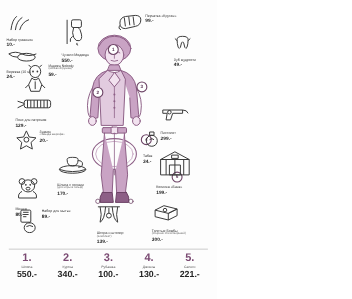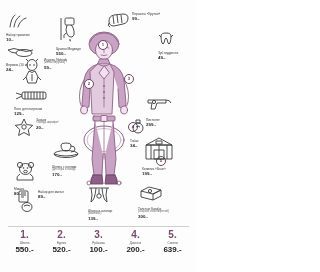--- a/index.html
+++ b/index.html
@@ -485,36 +485,36 @@
 
     <div class="strip-cell">
       <span class="strip-num">1.</span>
       <span class="strip-name">Шляпа</span>
       <span class="strip-price">550.-</span>
     </div>
 
     <div class="strip-cell">
       <span class="strip-num">2.</span>
       <span class="strip-name">Куртка</span>
-      <span class="strip-price">520.-</span>
+      <span class="strip-price">340.-</span>
     </div>
 
     <div class="strip-cell">
       <span class="strip-num">3.</span>
       <span class="strip-name">Рубашка</span>
       <span class="strip-price">100.-</span>
     </div>
 
     <div class="strip-cell">
       <span class="strip-num">4.</span>
       <span class="strip-name">Джинсы</span>
-      <span class="strip-price">200.-</span>
+      <span class="strip-price">130.-</span>
     </div>
 
     <div class="strip-cell">
       <span class="strip-num">5.</span>
       <span class="strip-name">Сапоги</span>
-      <span class="strip-price">639.-</span>
+      <span class="strip-price">221.-</span>
     </div>
 
   </div>
 
 </div>
 
 </body></html>

